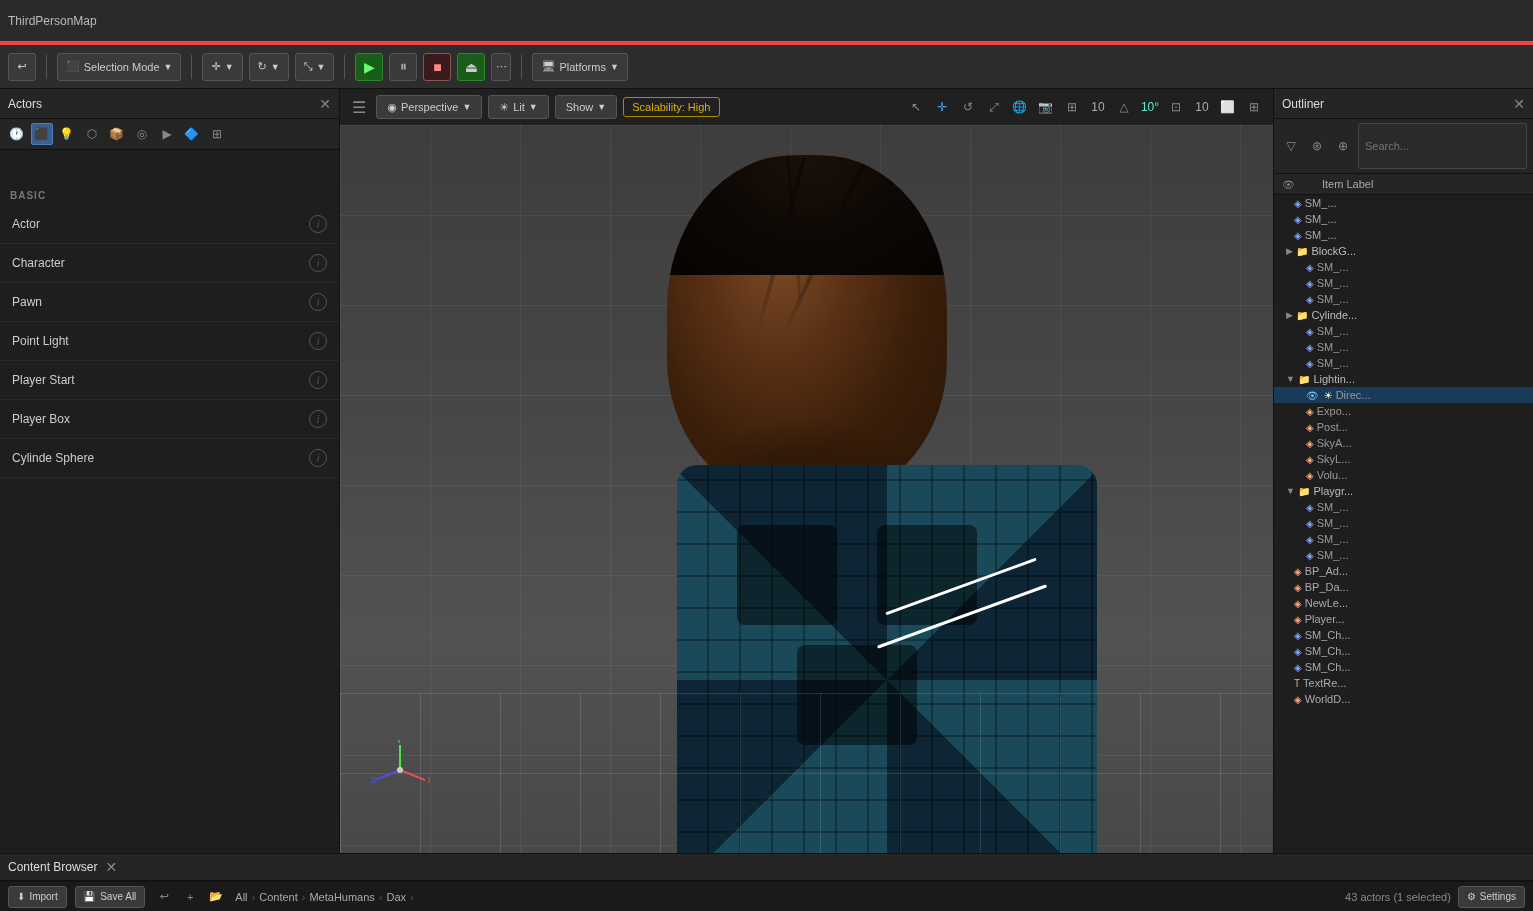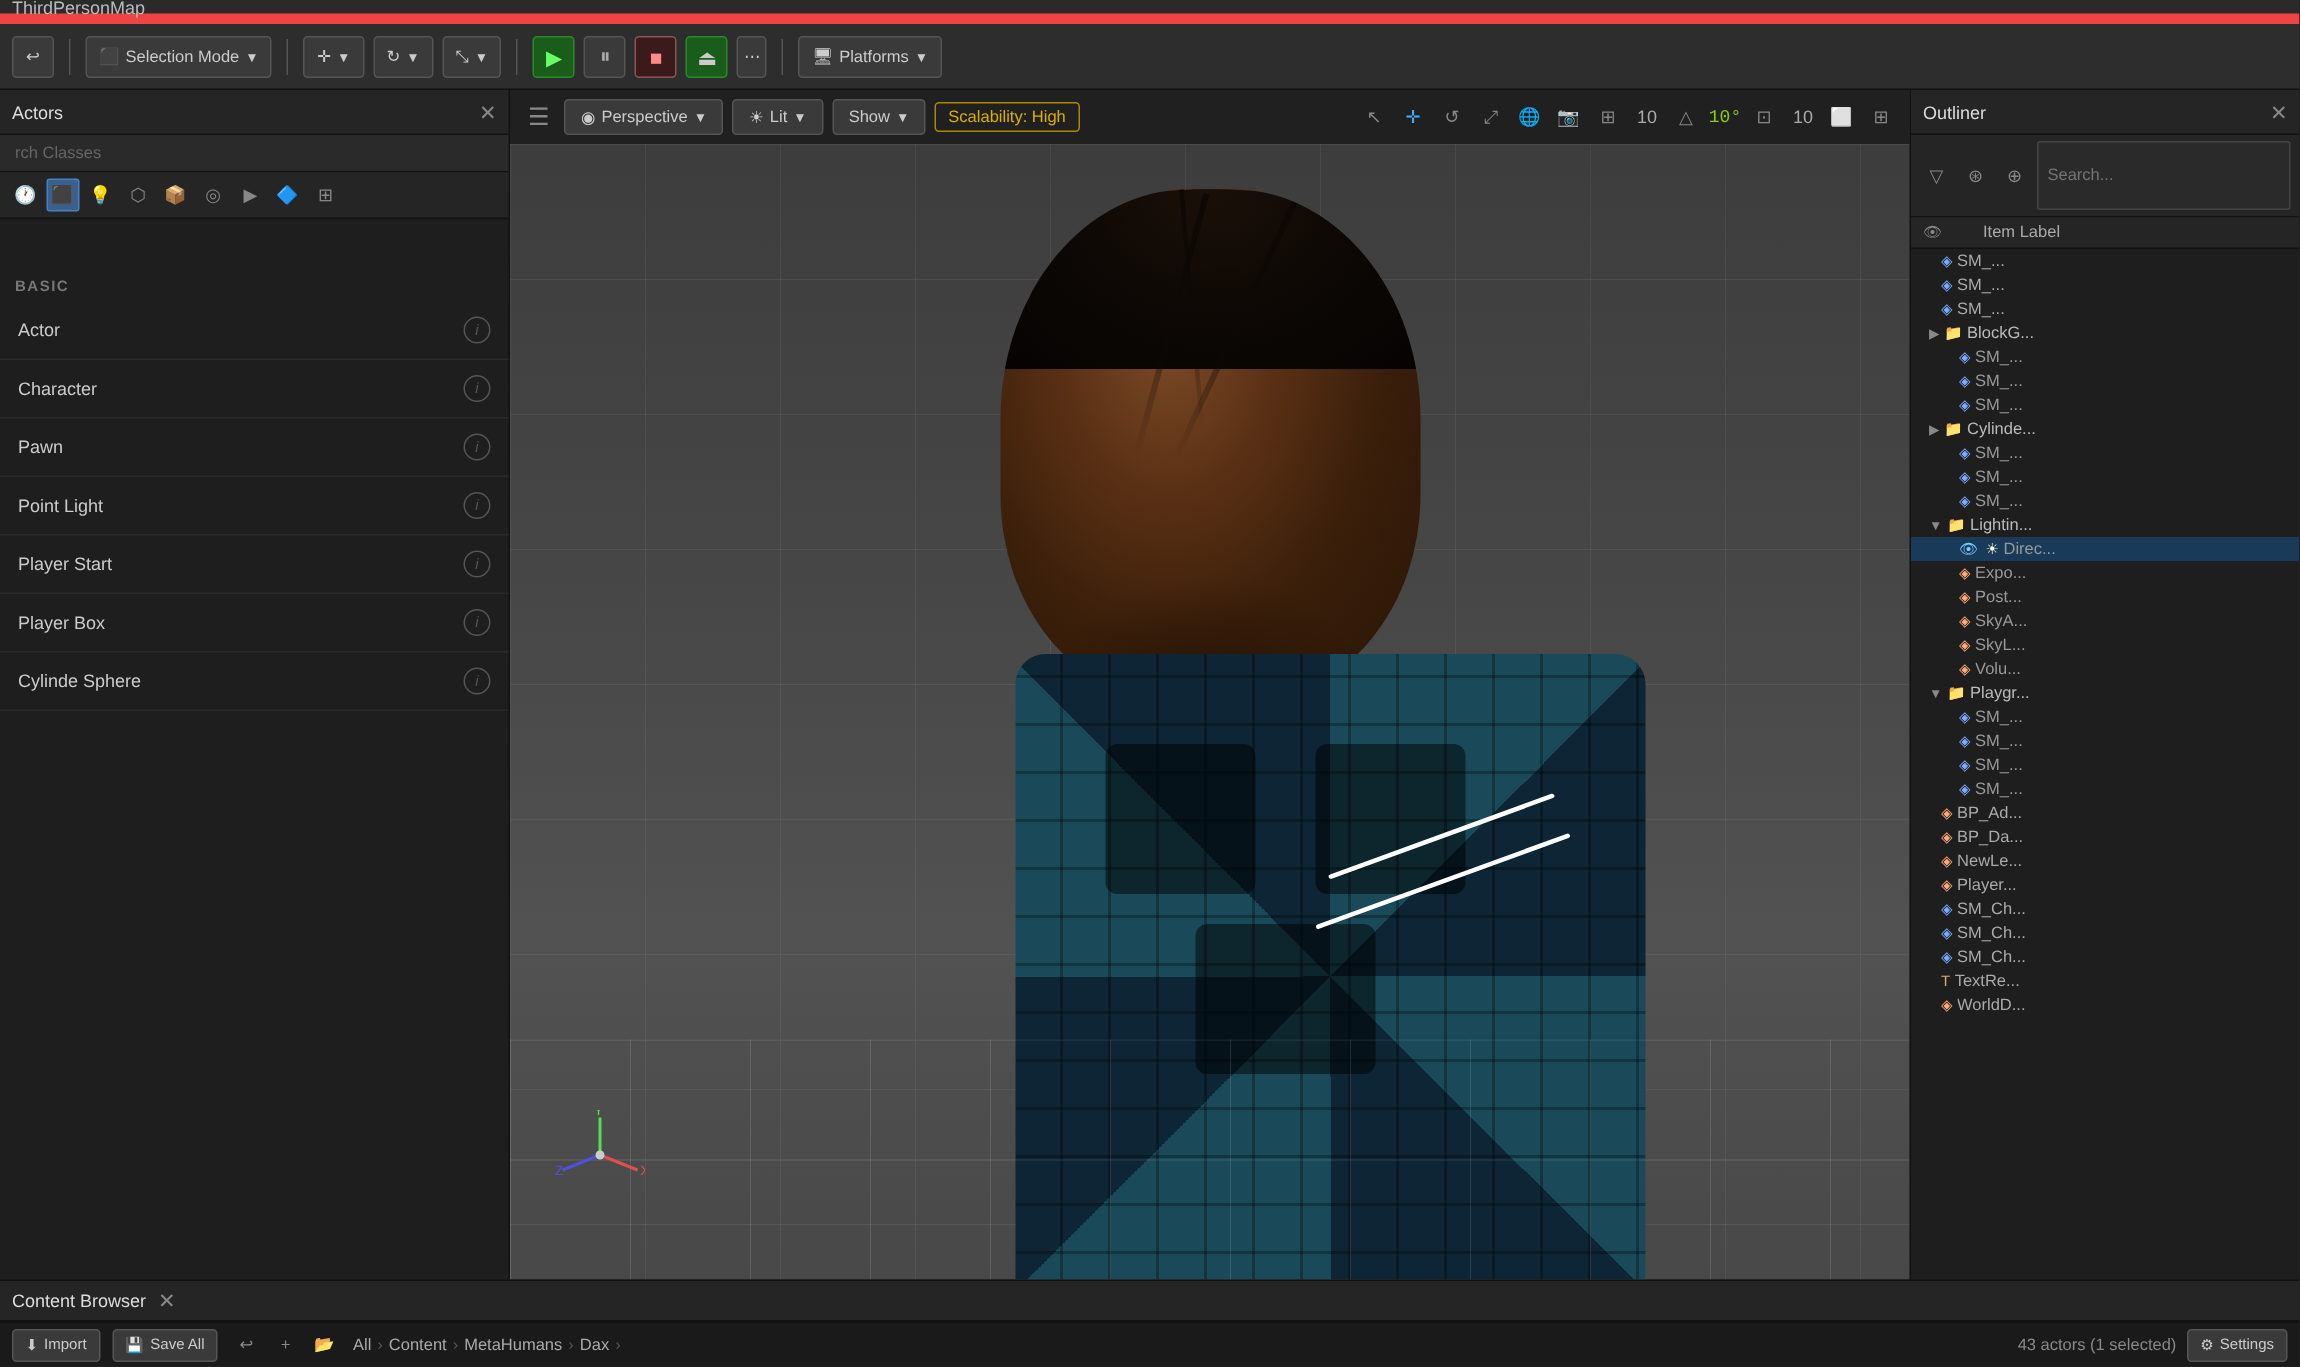--- a/index.html
+++ b/index.html
@@ -11,25 +11,25 @@
       width: 1533px;
       height: 911px;
       overflow: hidden;
       display: flex;
       flex-direction: column;
     }
 
     
     .title-bar {
       background: #2a2a2a;
-      height: 16px;
+      height: 45px;
       display: flex;
       align-items: center;
       padding: 0 8px;
-      border-bottom: 7px solid #ef4444;
+      border-bottom: 4px solid #ef4444;
       flex-shrink: 0;
     }
     .title-bar-text {
       color: #bbb;
       font-size: 12px;
     }
 
     
     .main-toolbar {
       background: #2d2d2d;
@@ -421,21 +421,20 @@
 </div>
 
 <div class="content-area">
 
   <div class="left-panel">
     <div class="panel-header">
       <span class="panel-title">Actors</span>
       <span class="panel-close">✕</span>
     </div>
 
-    <input class="search-box" type="text" placeholder="rch Classes" style="">
 
     <div class="filter-toolbar">
       <button class="filter-btn" title="Recently Placed">🕐</button>
       <button class="filter-btn active" title="All Classes">⬛</button>
       <button class="filter-btn" title="Lights">💡</button>
       <button class="filter-btn" title="Shapes">⬡</button>
       <button class="filter-btn" title="Volumes">📦</button>
       <button class="filter-btn" title="Visual">◎</button>
       <button class="filter-btn" title="Animation">▶</button>
       <button class="filter-btn" title="Blueprint">🔷</button>
@@ -505,21 +504,21 @@
       <div class="vp-right-icons">
         <div class="vp-icon-btn" title="Select">↖</div>
         <div class="vp-icon-btn active" title="Transform">✛</div>
         <div class="vp-icon-btn" title="Rotate">↺</div>
         <div class="vp-icon-btn" title="Scale">⤢</div>
         <div class="vp-icon-btn" title="World/Local">🌐</div>
         <div class="vp-icon-btn" title="Camera">📷</div>
         <div class="vp-icon-btn" title="Grid Snap">⊞</div>
         <div class="vp-icon-btn" style="color:#aaa;">10</div>
         <div class="vp-icon-btn" title="Angle">△</div>
-        <div class="vp-icon-btn" style="color:#84cc16;font-family:Liberation Mono, monospace;">10°</div>
+        <div class="vp-icon-btn" style="color:#5eead4;">10°</div>
         <div class="vp-icon-btn" title="Scale Snap">⊡</div>
         <div class="vp-icon-btn" style="color:#aaa;">10</div>
         <div class="vp-icon-btn" title="Maximize">⬜</div>
         <div class="vp-icon-btn" title="Layout">⊞</div>
       </div>
     </div>
 
     <div class="viewport-canvas">
 
       <div style="position:absolute;top:0;left:0;right:0;bottom:0;background:linear-gradient(180deg,#3d3d3d 0%,#474747 40%,#525252 70%,#484848 100%);"></div>

